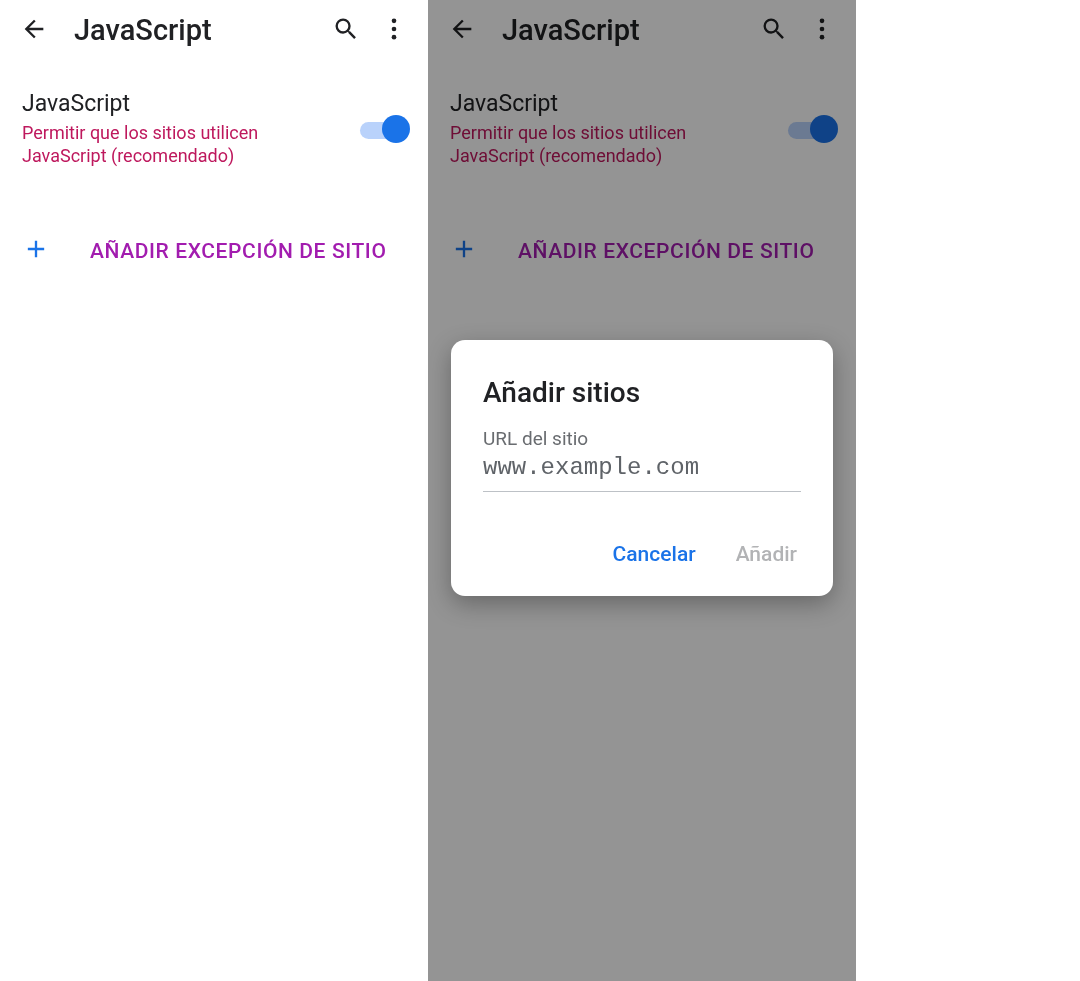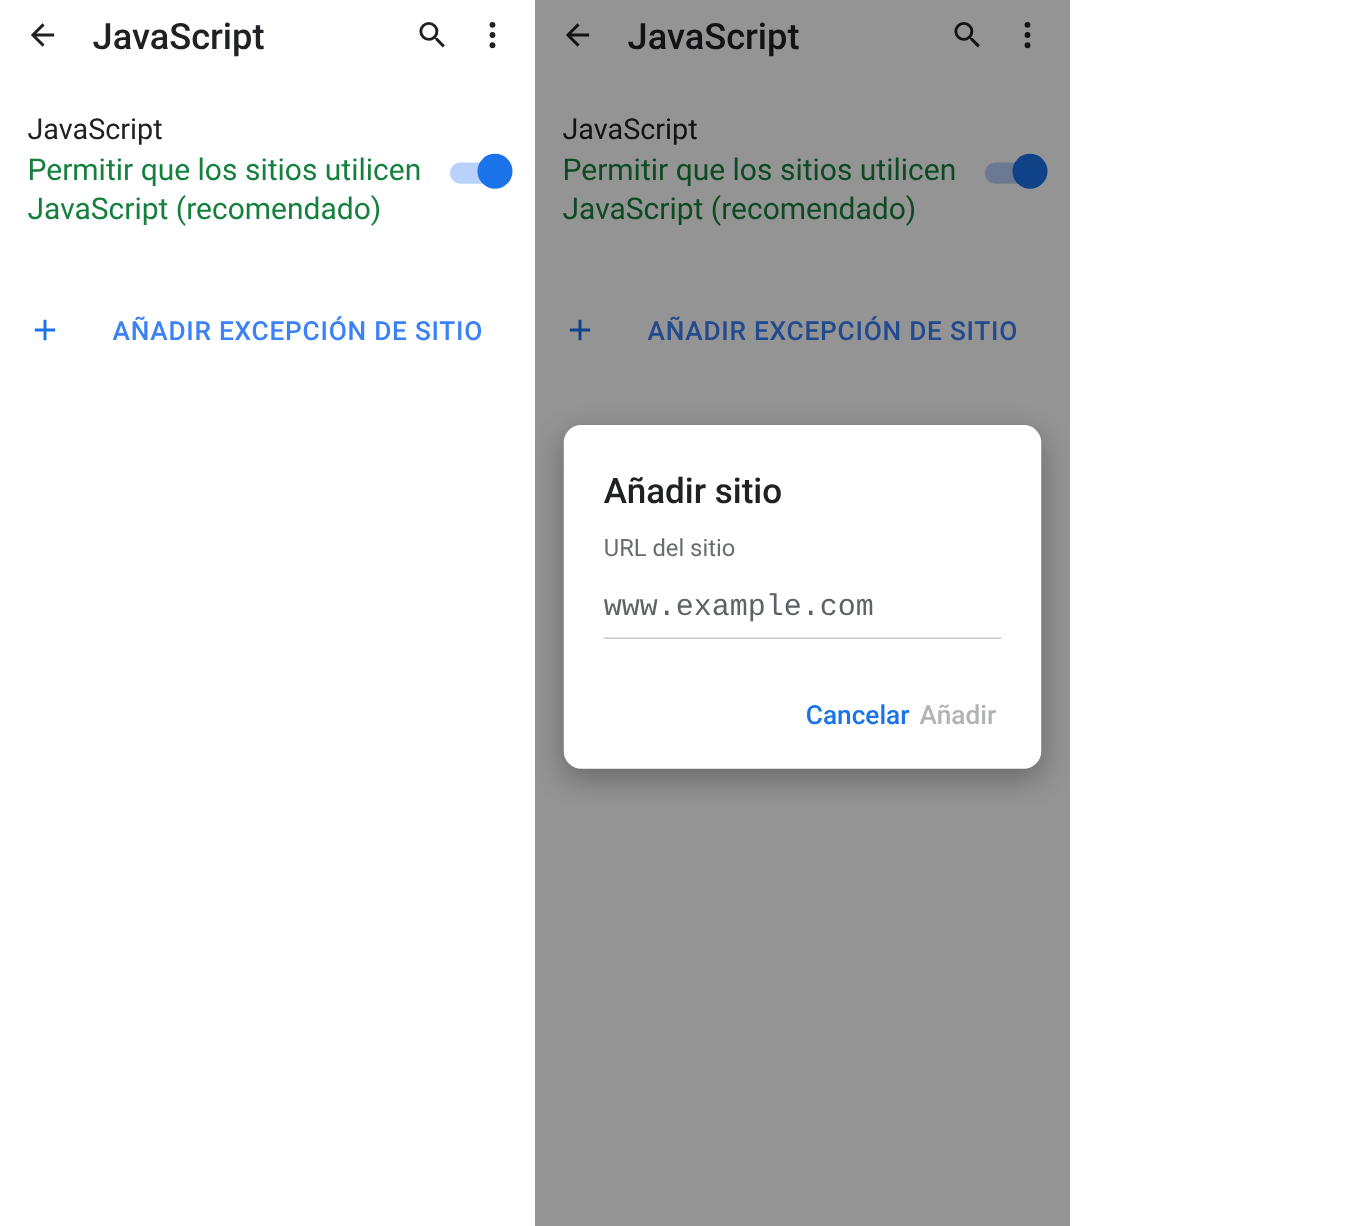--- a/index.html
+++ b/index.html
@@ -61,22 +61,22 @@
       flex: 1;
     }
 
     .setting-title {
       font-size: 23px;
       color: #202124;
       margin-bottom: 4px;
     }
 
     .setting-desc {
-      font-size: 24px;
-      color: #15803d;
+      font-size: 18px;
+      color: #be185d;
       line-height: 1.3;
     }
 
     .toggle {
       position: relative;
       width: 46px;
       height: 28px;
       margin-left: 16px;
       cursor: pointer;
     }
@@ -112,21 +112,21 @@
     }
 
     .plus-wrap {
       width: 48px;
       display: flex;
       align-items: center;
       justify-content: flex-start;
     }
 
     .add-exception-label {
-      color: #3b82f6;
+      color: #a21caf;
       font-size: 21px;
       font-weight: 500;
       letter-spacing: 0.6px;
       margin-left: 20px;
     }
 
     .dim-overlay {
       position: absolute;
       top: 0;
       left: 0;
@@ -156,21 +156,21 @@
     .dialog-desc {
       font-size: 22px;
       color: #5f6368;
       line-height: 1.3;
       margin-bottom: 42px;
     }
 
     .field-label {
       font-size: 19px;
       color: #696c70;
-      margin-bottom: 19px;
+      margin-bottom: 0;
     }
 
     .url-input {
       width: 100%;
       border: none;
       border-bottom: 1px solid #bdc1c6;
       font-size: 24px;
       color: #5f6368;
       padding: 4px 0 10px 0;
       outline: none;
@@ -178,20 +178,21 @@
       background: transparent;
     }
 
     .url-input::placeholder {
       color: #5f6368;
     }
 
     .dialog-actions {
       display: flex;
       justify-content: flex-end;
+      gap: 32px;
       margin-top: 40px;
     }
 
     .dialog-btn {
       border: none;
       background: transparent;
       font-size: 21px;
       font-weight: 500;
       cursor: pointer;
       padding: 10px 4px;
@@ -309,21 +310,21 @@
             <path d="M19 13h-6v6h-2v-6H5v-2h6V5h2v6h6z"></path>
           </svg>
       </span>
     </div>
     <div class="add-exception-label">AÑADIR EXCEPCIÓN DE SITIO</div>
   </div>
 
   <div class="dim-overlay"></div>
 
   <div class="dialog">
-    <div class="dialog-title">Añadir sitio</div>
+    <div class="dialog-title">Añadir sitios</div>
     <div class="field-label">URL del sitio</div>
     <input class="url-input" type="text" placeholder="www.example.com" style="">
     <div class="dialog-actions">
       <button class="dialog-btn primary">Cancelar</button>
       <button class="dialog-btn disabled">Añadir</button>
     </div>
   </div>
 
 </div>
 

